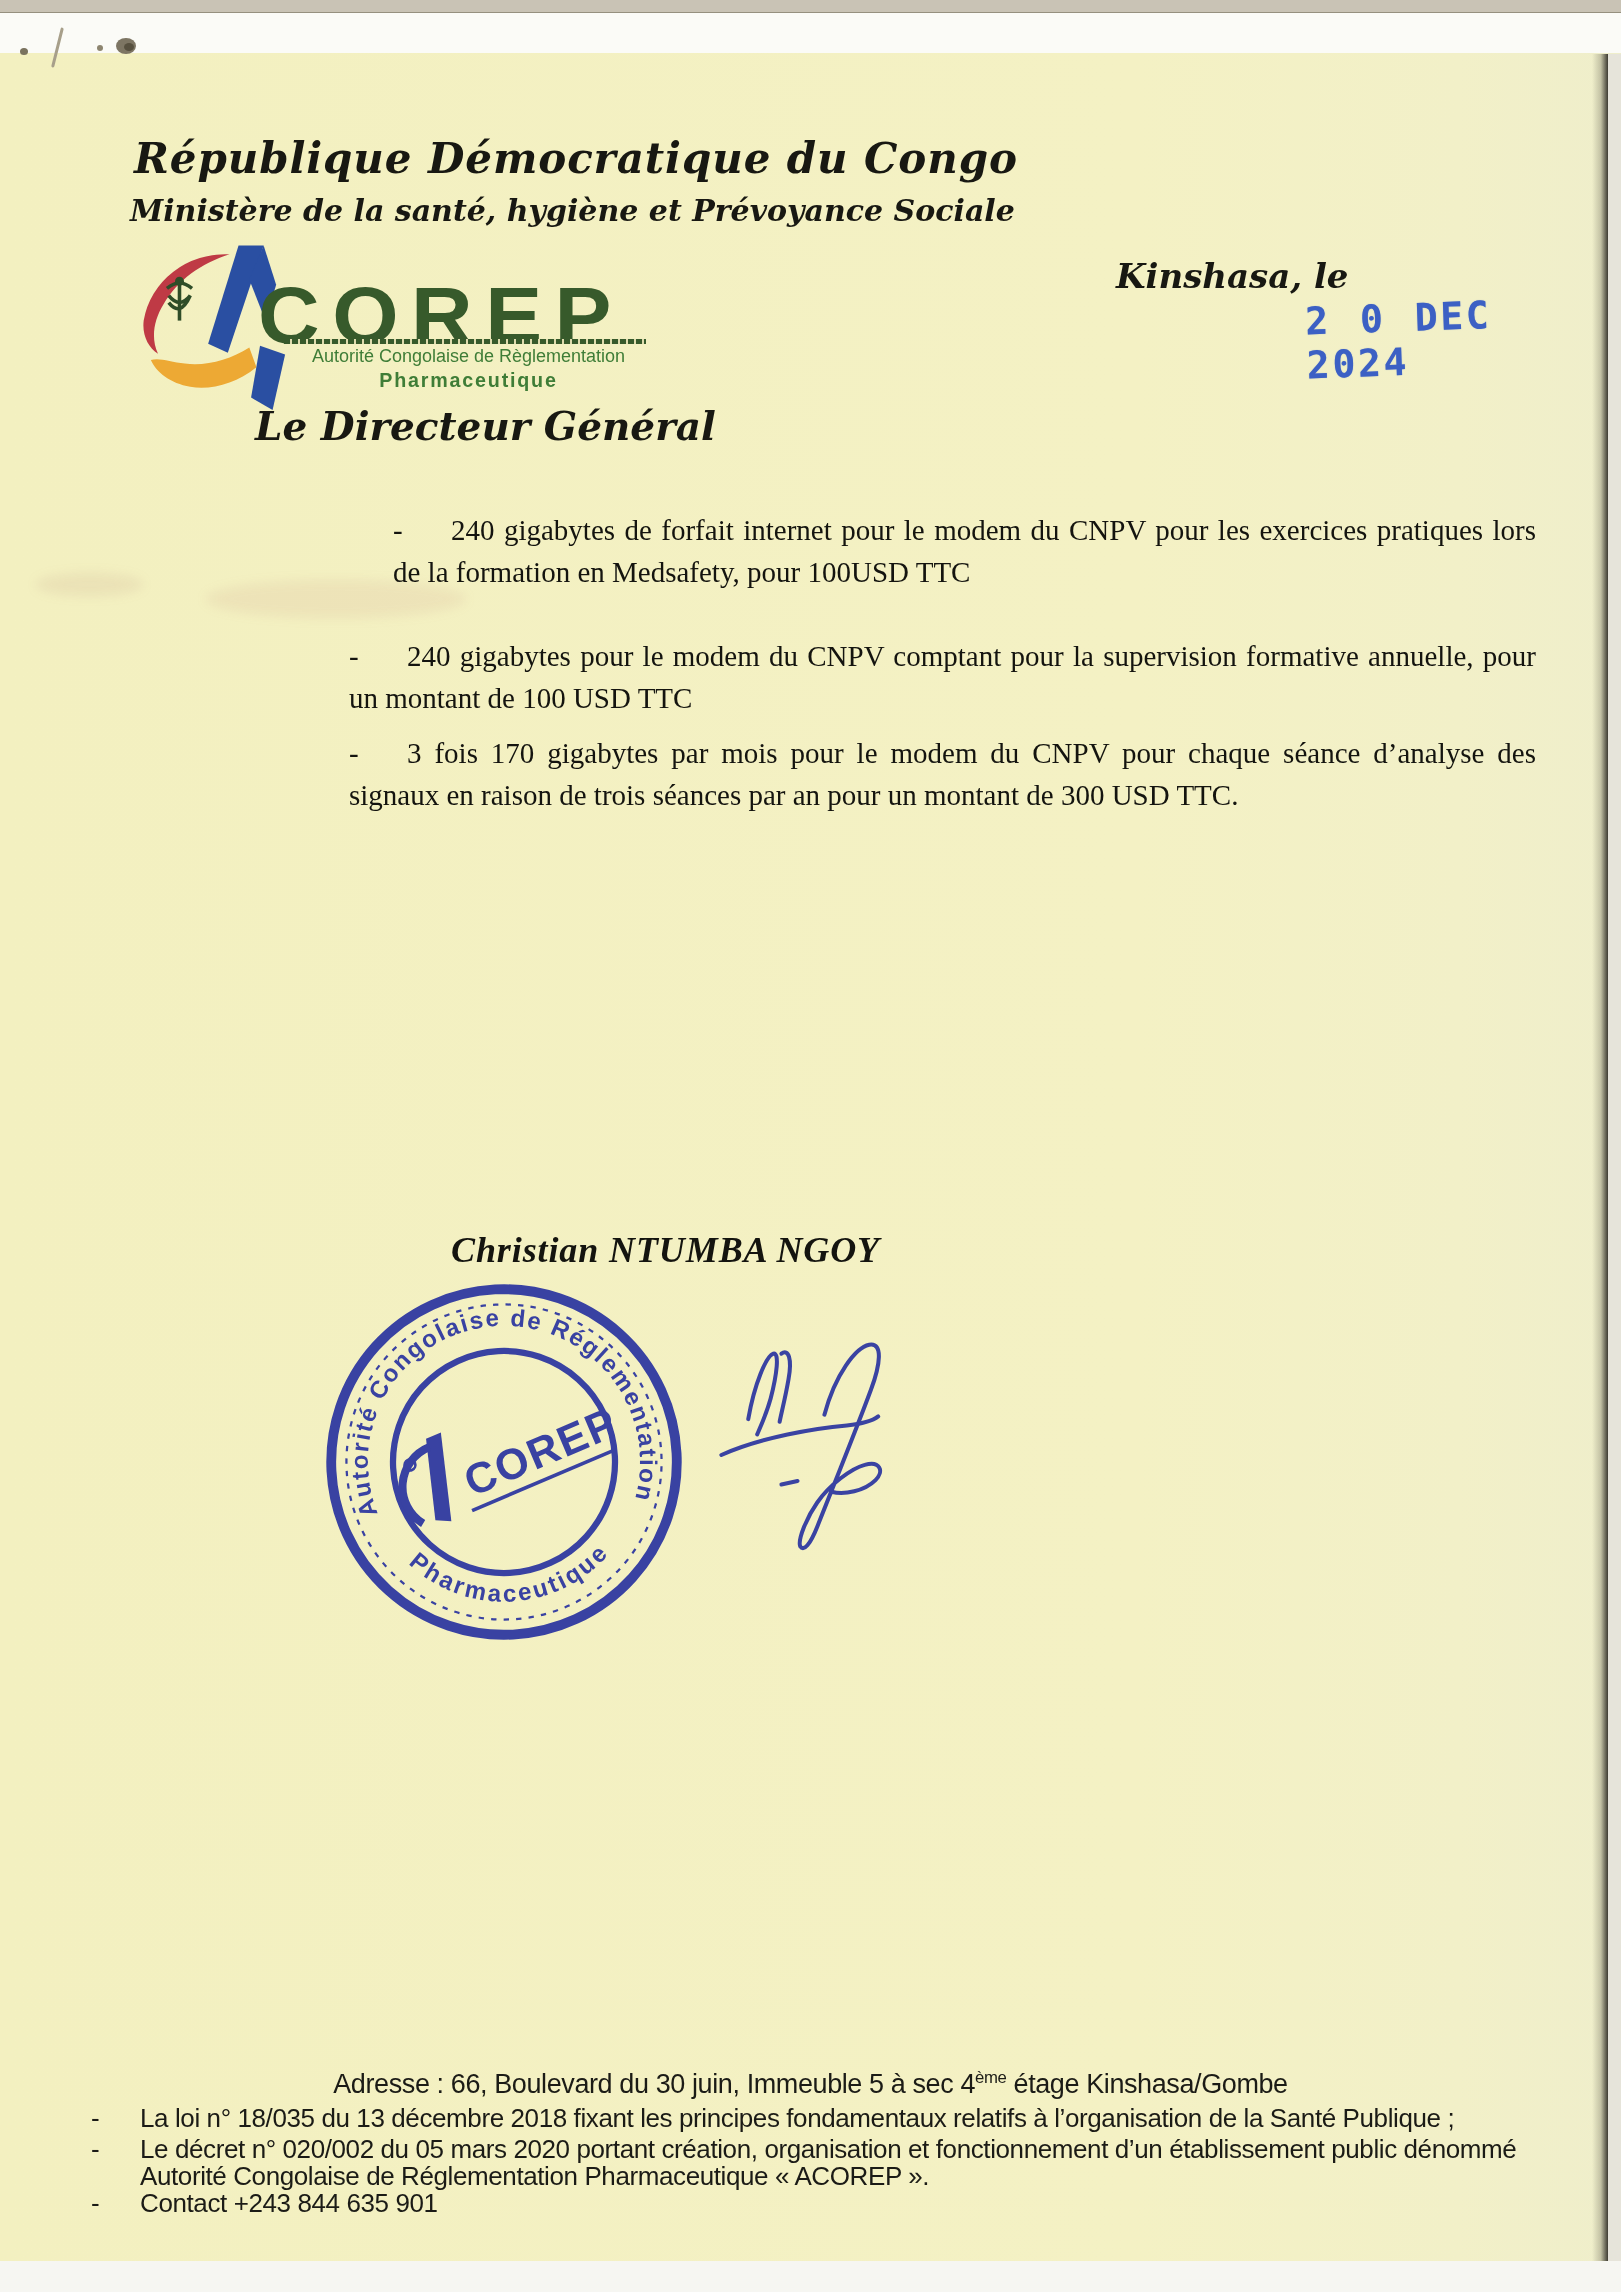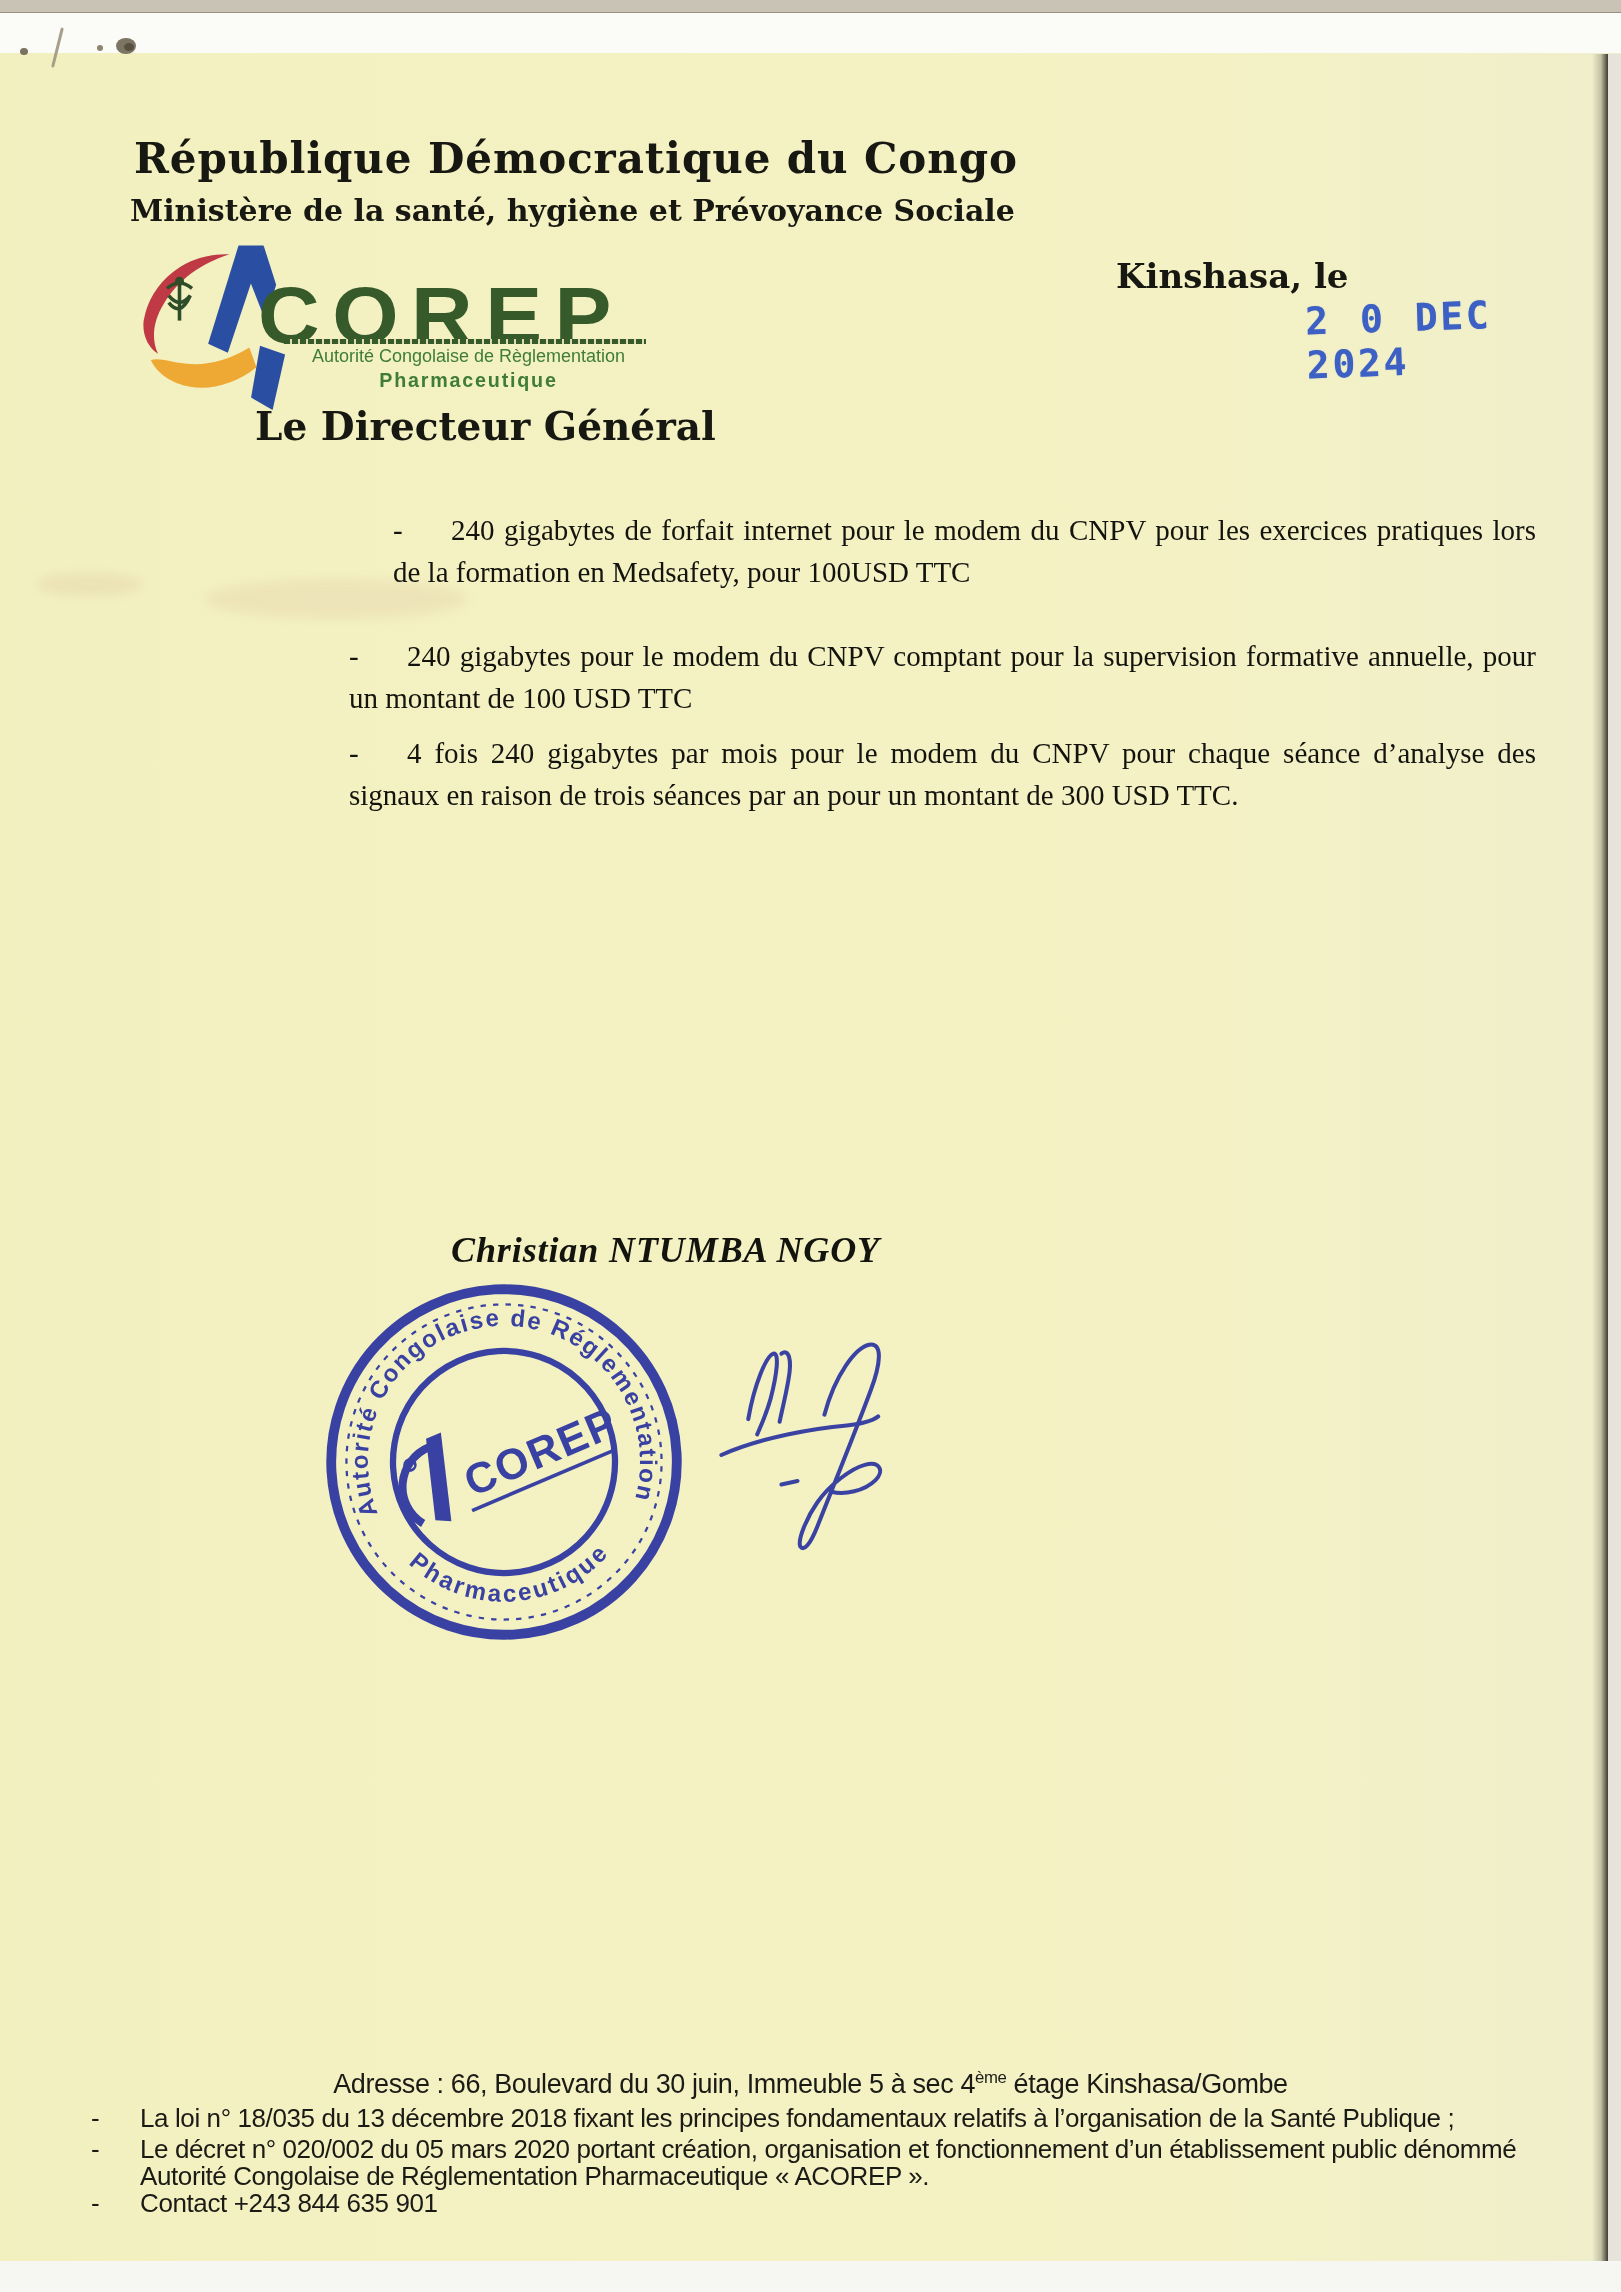--- a/index.html
+++ b/index.html
@@ -17,21 +17,21 @@
   .speck.s1{left:116px;top:38px;width:19.7px;height:16px;background:#7d7563;}
   .speck.s1b{left:124px;top:43px;width:9.9px;height:8px;background:#57503f;}
   .speck.s2{left:56px;top:27px;width:2.7px;height:41px;background:#a79f8a;transform:rotate(14deg);border-radius:1.8px;}
   .speck.s3{left:97px;top:45px;width:6.3px;height:6.3px;background:#8d8570;}
   .speck.s4{left:19.7px;top:48px;width:8px;height:7.2px;background:#7a735f;}
   .smudge{position:absolute;filter:blur(5.4px);border-radius:50%;}
   .smudge.m1{left:206px;top:580px;width:260px;height:38px;background:rgba(190,120,110,.10);}
   .smudge.m2{left:36px;top:573px;width:107px;height:23px;background:rgba(170,110,100,.10);}
 
   
-  .script{font-family:"DejaVu Serif",serif;font-weight:bold;}
+  .script{font-family:"DejaVu Serif",serif;font-style:italic;font-weight:bold;}
   .republic{position:absolute;left:134px;top:134px;font-size:42px;letter-spacing:0.9px;}
   .ministry{position:absolute;left:130px;top:193px;font-size:30px;}
   .logo-swoosh{position:absolute;left:124px;top:238px;}
   .corep-word{position:absolute;left:258px;top:270px;font-family:"Liberation Sans",sans-serif;
         font-weight:bold;font-size:79px;letter-spacing:11.6px;color:#375a2b;transform:scaleX(1.08);transform-origin:left;}
   .corep-underline{position:absolute;left:284px;top:339px;width:362px;height:4.5px;
         background:repeating-linear-gradient(90deg,#375a2b 0 6.3px,#dfdcae 6.3px 8px);}
   .logo-caption1{position:absolute;left:269px;top:346px;width:399px;text-align:center;
         font-family:"Liberation Sans",sans-serif;font-weight:normal;font-size:18px;color:#3f7d37;}
   .logo-caption2{position:absolute;left:269px;top:369px;width:399px;text-align:center;
@@ -106,21 +106,21 @@
   <div class="logo-caption1">Autorité Congolaise de Règlementation</div>
   <div class="logo-caption2">Pharmaceutique</div>
 
   <div class="director script">Le Directeur Général</div>
   <div class="kinshasa script">Kinshasa, le</div>
   <div class="datestamp">2 0 DEC 2024</div>
 
   <div class="bullets">
     <p class="bullet b2"><span class="dash">-</span><span>240 gigabytes de forfait internet pour le modem du CNPV pour les exercices pratiques lors de la formation en Medsafety, pour 100USD TTC</span></p>
     <p class="bullet b3"><span class="dash">-</span><span>240 gigabytes  pour le modem du CNPV comptant pour la supervision formative annuelle, pour un montant de 100 USD TTC</span></p>
-    <p class="bullet b4"><span class="dash">-</span><span>4 fois 240 gigabytes par mois  pour le modem du CNPV pour chaque séance d’analyse des signaux en raison de trois séances par an pour un montant de 300 USD TTC.</span></p>
+    <p class="bullet b4"><span class="dash">-</span><span>3 fois 170 gigabytes par mois  pour le modem du CNPV pour chaque séance d’analyse des signaux en raison de trois séances par an pour un montant de 300 USD TTC.</span></p>
   </div>
 
   <div class="sig-name">Christian NTUMBA NGOY</div>
 
   <svg class="sig-scribble" width="251" height="233" viewBox="0 0 280 260">
     <g stroke="#2b35a0" stroke-width="4.5" fill="none" stroke-linecap="round">
       <path d="M 75,95 C 82,55 95,25 103,22 C 110,20 107,45 100,72 C 95,90 88,105 85,112"></path>
       <path d="M 112,22 C 120,16 124,28 120,50 C 117,68 112,88 110,98"></path>
       <path d="M 45,135 C 90,115 150,105 185,102 C 205,100 215,96 220,92"></path>
       <path d="M 160,90 C 172,45 195,15 210,12 C 226,9 222,35 212,62 C 198,100 170,170 152,215 C 144,235 137,243 133,237 C 130,230 140,205 152,188 C 166,168 190,150 205,146 C 222,141 227,153 217,163 C 205,175 182,180 168,176"></path>

